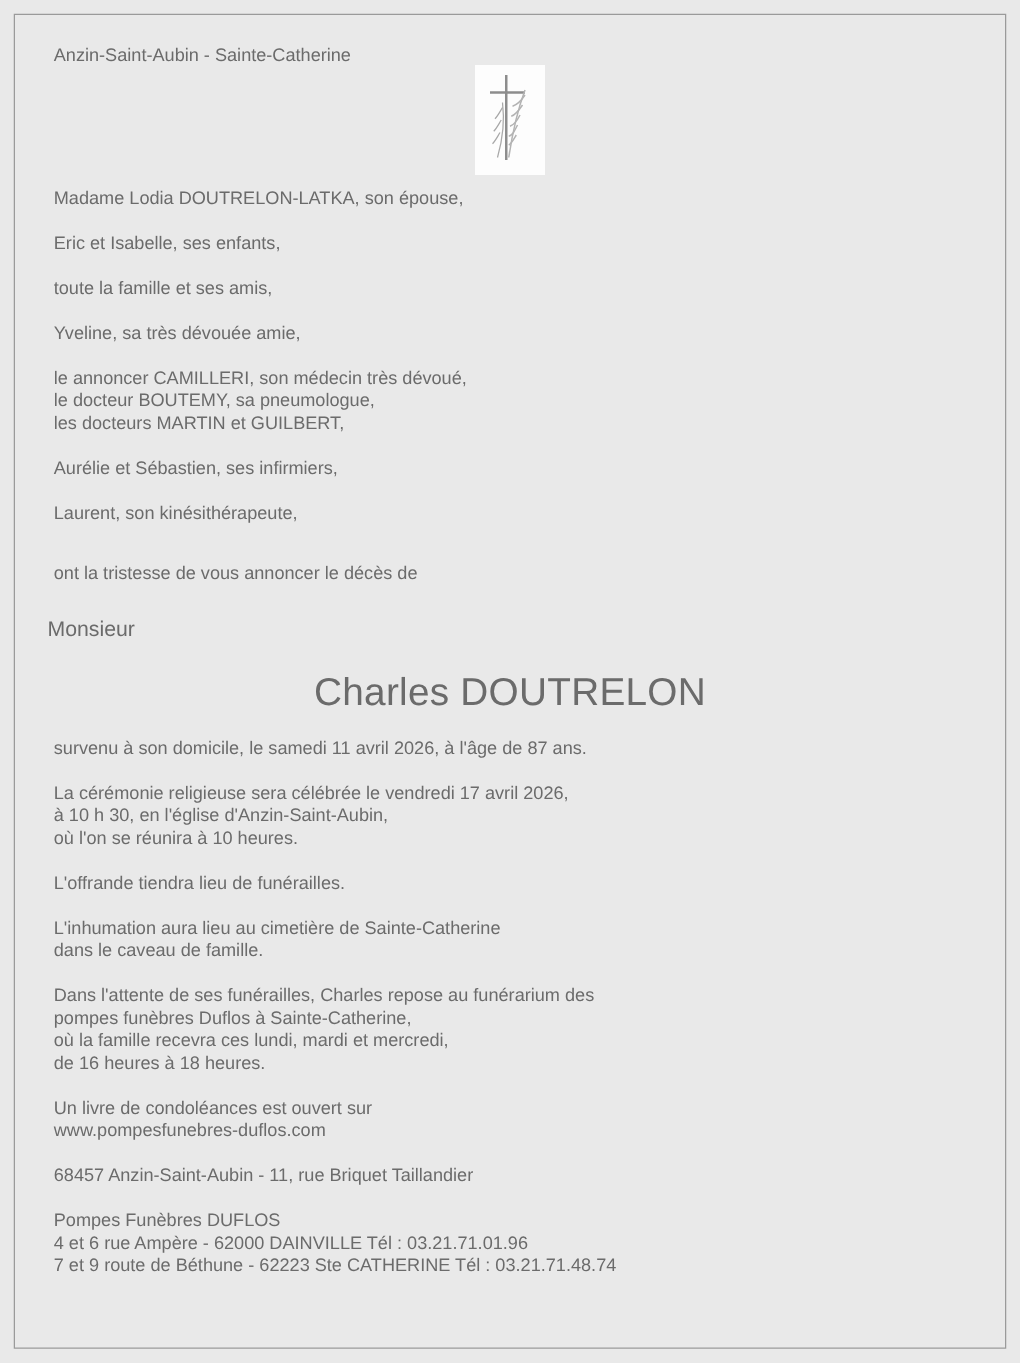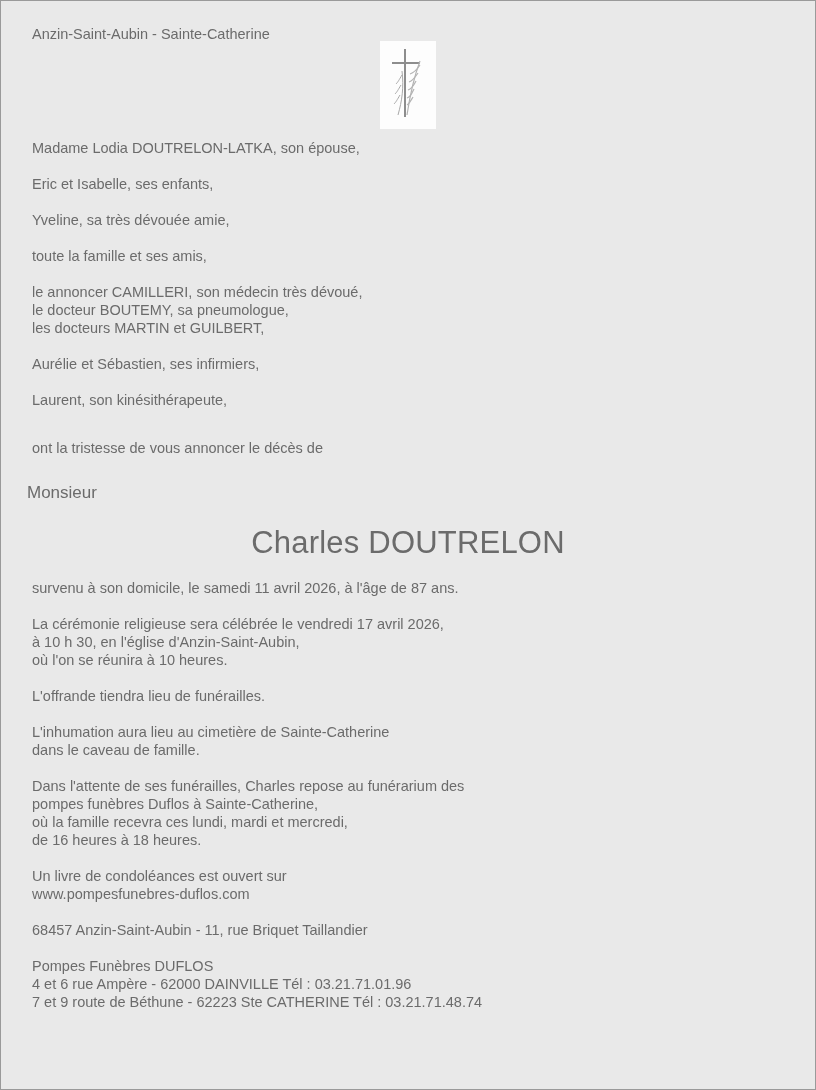--- a/index.html
+++ b/index.html
@@ -12,21 +12,21 @@
     background: #e9e9e9;
     font-family: "Liberation Sans", sans-serif;
     color: #6e6e6e;
     overflow: hidden;
   }
   .page {
     position: relative;
     width: 816px;
     height: 1090px;
     box-sizing: border-box;
-    padding: 0;
+    padding: 11px;
     background: #e9e9e9;
   }
   .frame {
     position: relative;
     width: 100%;
     height: 100%;
     box-sizing: border-box;
     border: 1px solid #9a9a9a;
     background: #e9e9e9;
   }
@@ -135,22 +135,22 @@
               <path d="M21 44 C 18 49, 17 51, 15 53"></path>
               <path d="M20 54 C 17 59, 16 61, 14 63"></path>
             </g>
           </svg>
         </div>
       </div>
 
       <div class="body-block">
         <p class="para">Madame Lodia DOUTRELON-LATKA, son épouse,</p>
         <p class="para">Eric et Isabelle, ses enfants,</p>
+        <p class="para">toute la famille et ses amis,</p>
         <p class="para">Yveline, sa très dévouée amie,</p>
-        <p class="para">toute la famille et ses amis,</p>
         <p class="para">le annoncer CAMILLERI, son médecin très dévoué,
 le docteur BOUTEMY, sa pneumologue,
 les docteurs MARTIN et GUILBERT,</p>
         <p class="para">Aurélie et Sébastien, ses infirmiers,</p>
         <p class="para">Laurent, son kinésithérapeute,</p>
 
         <p class="para announce">ont la tristesse de vous annoncer le décès de</p>
       </div>
 
       <div class="civility">Monsieur</div>

